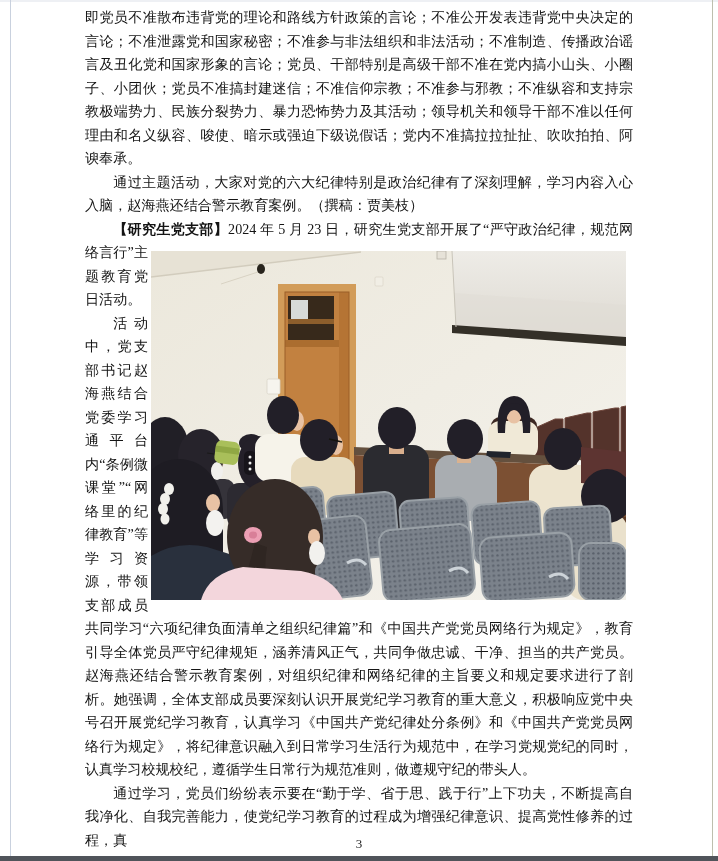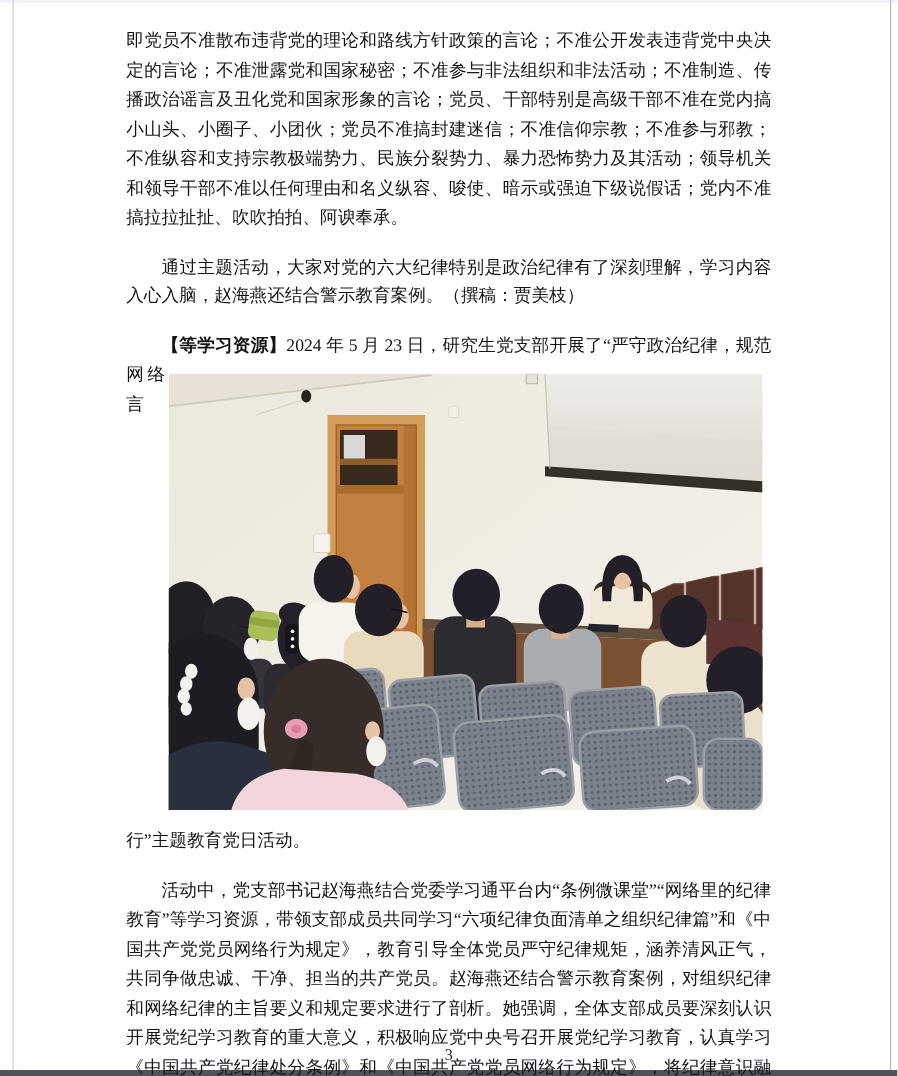--- a/index.html
+++ b/index.html
@@ -10,21 +10,21 @@
   }
   .edge-top{position:absolute;top:0;left:0;right:0;height:2px;background:#eef0f4;}
   .edge-left{position:absolute;top:0;bottom:5px;left:10px;width:1px;background:#c9d1de;}
   .edge-right{position:absolute;top:0;bottom:5px;left:712px;width:1px;background:#bdbfae;}
   .edge-bottom{position:absolute;bottom:0;left:0;right:0;height:5px;background:#50545a;}
   .content{
     position:absolute;left:85px;top:6px;width:548px;
     font-size:14.1px;line-height:23.5px;color:#141414;
     text-align:justify;text-justify:inter-ideograph;
   }
-  .content p{margin:16px;padding:0;}
+  .content p{margin:0;padding:0;}
   .indent{text-indent:2em;}
   .sp{margin-top:23.5px;}
   .bold-lead{font-weight:bold;}
   .photo-float{
     float:right;width:475px;height:349px;
     margin:10px 7px 14px 3px;
   }
   .photo-float svg{display:block;width:475px;height:349px;}
   .pageno{
     position:absolute;top:836px;left:0;width:718px;text-align:center;
@@ -39,21 +39,21 @@
 <div class="edge-right"></div>
 <div class="edge-bottom"></div>
 
 <div class="content">
 
   <p>即党员不准散布违背党的理论和路线方针政策的言论；不准公开发表违背党中央决定的言论；不准泄露党和国家秘密；不准参与非法组织和非法活动；不准制造、传播政治谣言及丑化党和国家形象的言论；党员、干部特别是高级干部不准在党内搞小山头、小圈子、小团伙；党员不准搞封建迷信；不准信仰宗教；不准参与邪教；不准纵容和支持宗教极端势力、民族分裂势力、暴力恐怖势力及其活动；领导机关和领导干部不准以任何理由和名义纵容、唆使、暗示或强迫下级说假话；党内不准搞拉拉扯扯、吹吹拍拍、阿谀奉承。</p>
 
   <p class="indent">通过主题活动，大家对党的六大纪律特别是政治纪律有了深刻理解，学习内容入心入脑，赵海燕还结合警示教育案例。（撰稿：贾美枝）</p>
 
   <p class="indent sp">
-    <span class="bold-lead">【等学习资源】</span><span>2024 年 5 月 23 日，研究生党支部开展了“严守政治纪律，规范网络</span><span class="photo-float">
+    <span class="bold-lead">【研究生党支部】</span><span>2024 年 5 月 23 日，研究生党支部开展了“严守政治纪律，规范网络</span><span class="photo-float">
       <svg viewBox="0 0 475 349" role="img">
         <defs>
           <pattern id="mesh" width="5" height="5" patternUnits="userSpaceOnUse">
             <rect width="5" height="5" fill="#7b828b"></rect>
             <circle cx="2.4" cy="2.4" r="1.2" fill="#5a616b"></circle>
           </pattern>
           <linearGradient id="wallg" x1="0" y1="0" x2="1" y2="1">
             <stop offset="0" stop-color="#ece8dc"></stop>
               <stop offset="1" stop-color="#f4f2ec"></stop>
           </linearGradient>
@@ -221,16 +221,17 @@
           <ellipse cx="163" cy="286" rx="6" ry="8" fill="#e8c2a4"></ellipse>
           <ellipse cx="166" cy="302" rx="8" ry="12" fill="#f2f1ee"></ellipse>
           <path d="M50,349 Q58,322 92,316 L150,320 Q182,326 192,349 Z" fill="#f3d6dc"></path>
         </g>
       </svg>
     </span><span>言行”主题教育党日活动。</span>
   </p>
 
   <p class="indent">活动中，党支部书记赵海燕结合党委学习通平台内“条例微课堂”“网络里的纪律教育”等学习资源，带领支部成员共同学习“六项纪律负面清单之组织纪律篇”和《中国共产党党员网络行为规定》，教育引导全体党员严守纪律规矩，涵养清风正气，共同争做忠诚、干净、担当的共产党员。赵海燕还结合警示教育案例，对组织纪律和网络纪律的主旨要义和规定要求进行了剖析。她强调，全体支部成员要深刻认识开展党纪学习教育的重大意义，积极响应党中央号召开展党纪学习教育，认真学习《中国共产党纪律处分条例》和《中国共产党党员网络行为规定》，将纪律意识融入到日常学习生活行为规范中，在学习党规党纪的同时，认真学习校规校纪，遵循学生日常行为规范准则，做遵规守纪的带头人。</p>
 
+  <p class="indent">通过学习，党员们纷纷表示要在“勤于学、省于思、践于行”上下功夫，不断提高自我净化、自我完善能力，使党纪学习教育的过程成为增强纪律意识、提高党性修养的过程，真</p>
 
 </div>
 
 <div class="pageno">3</div>
 
 </body></html>

